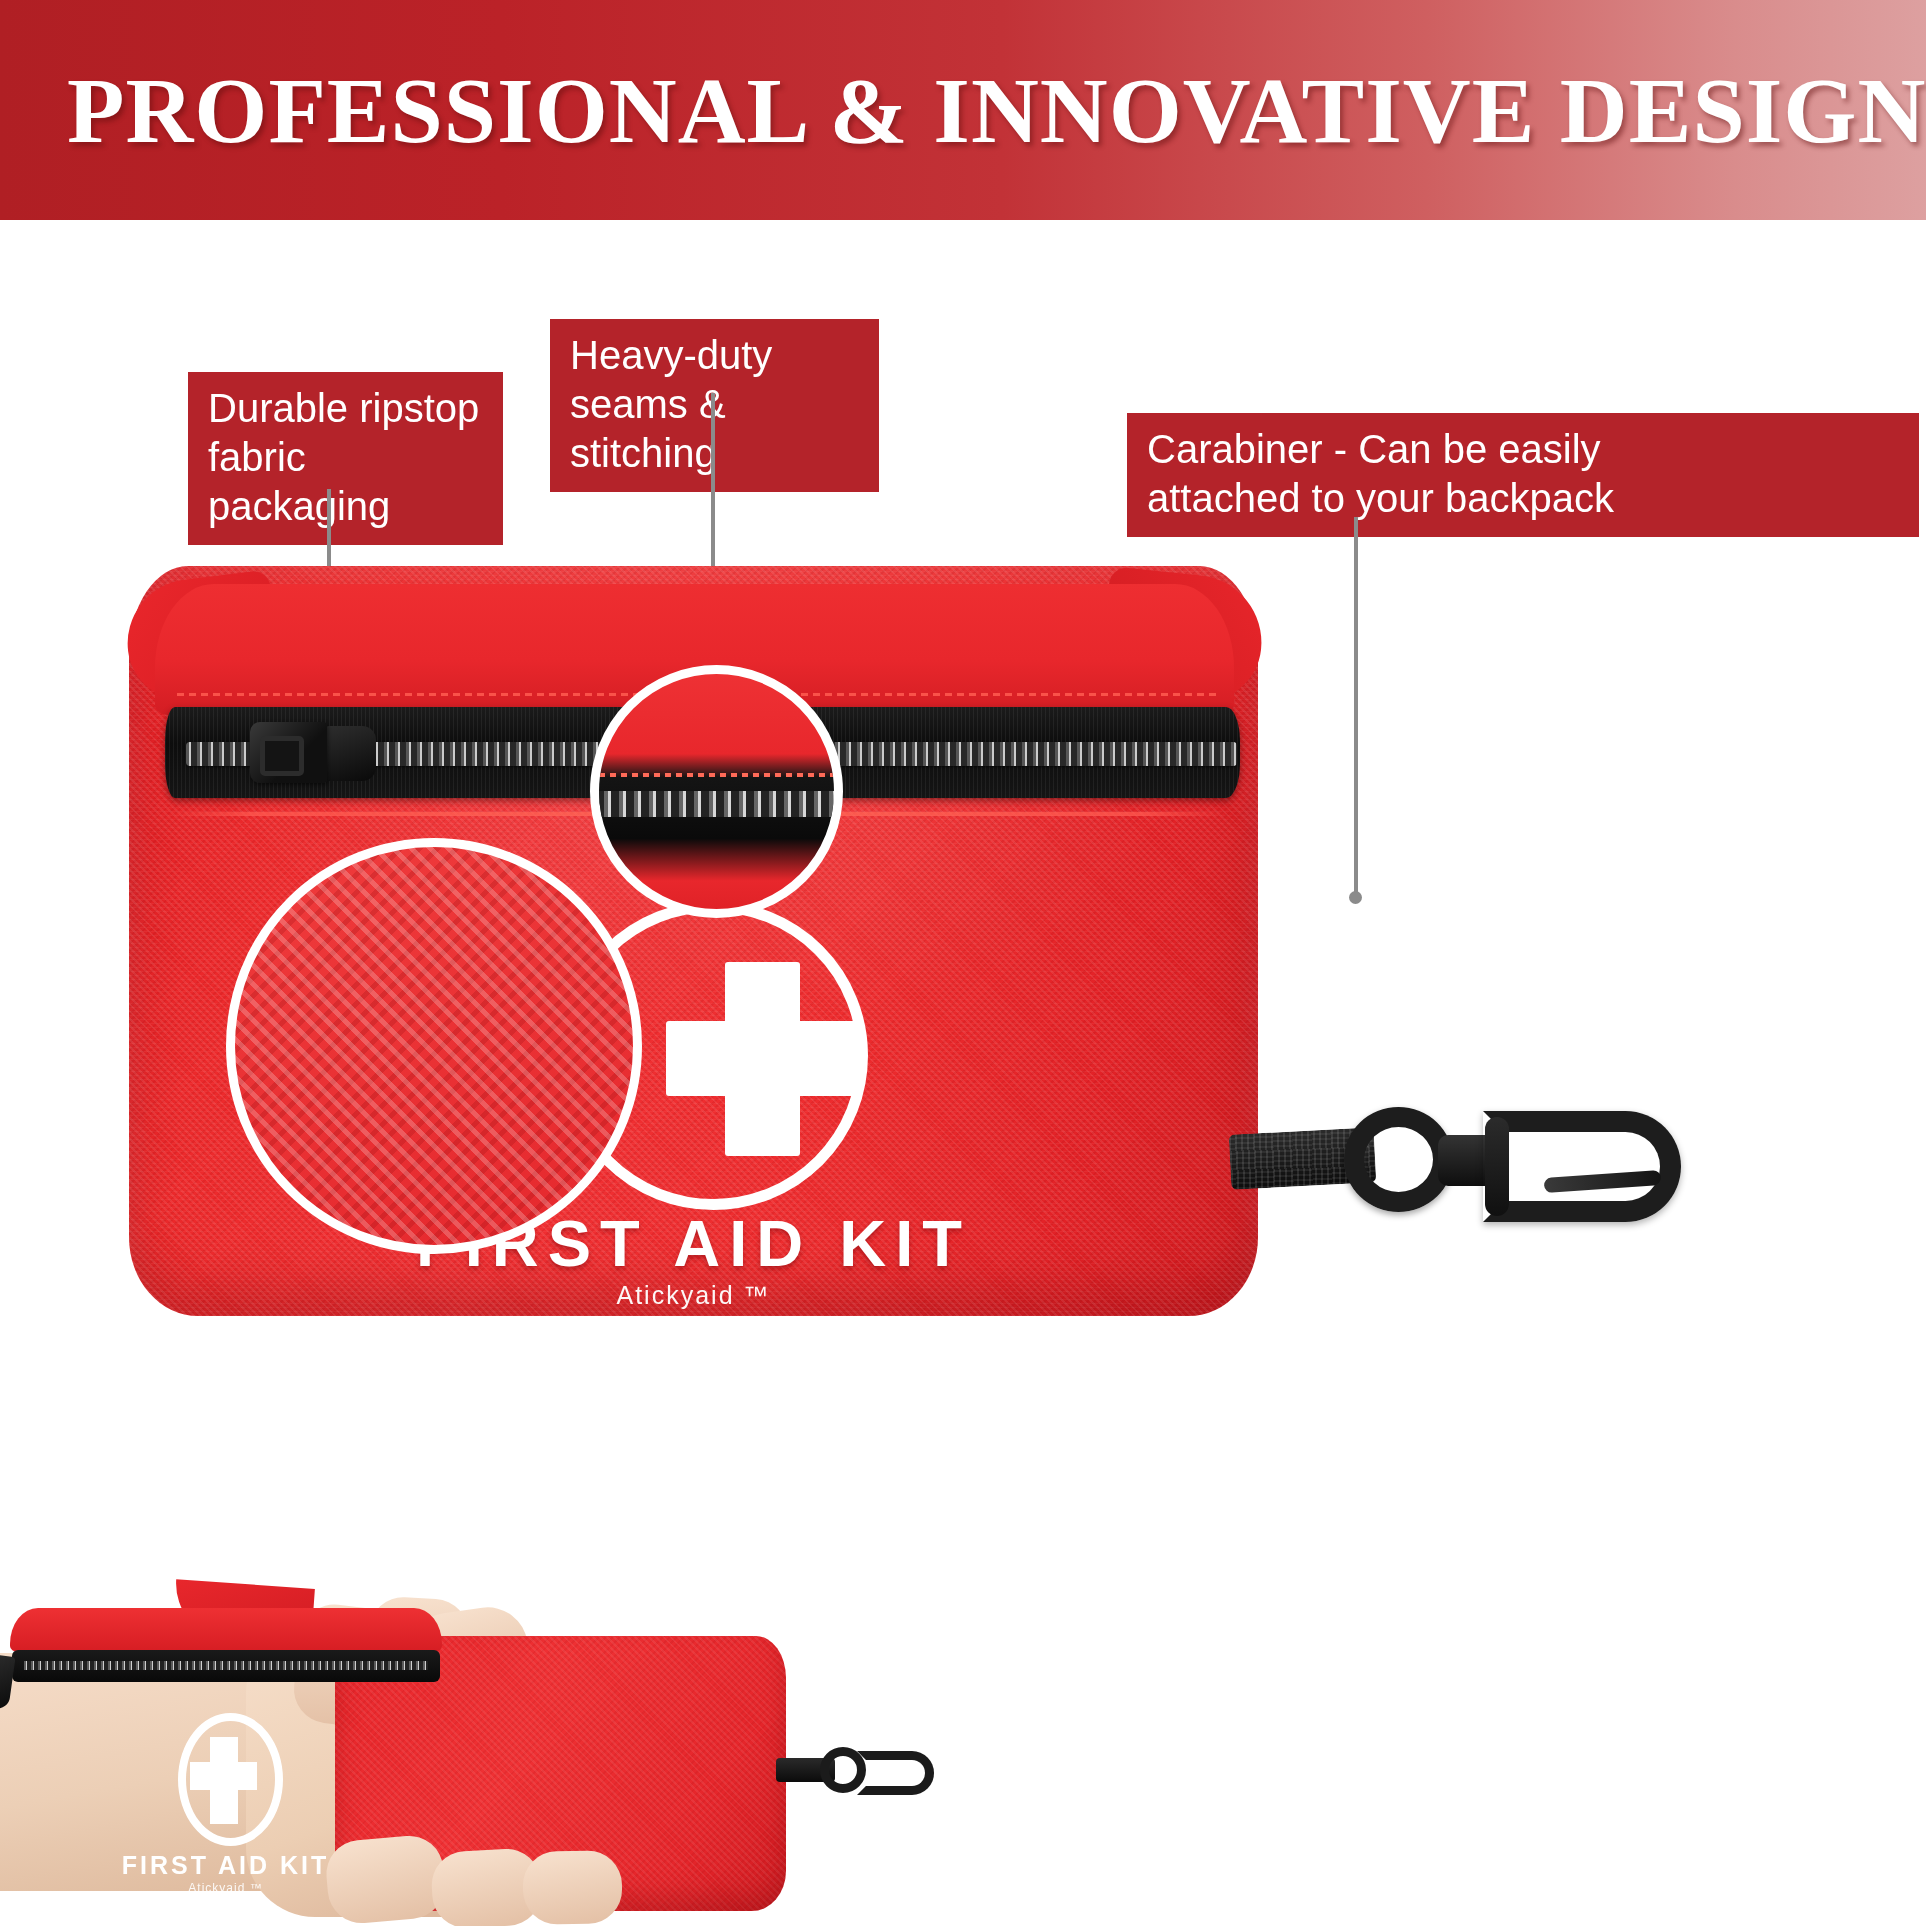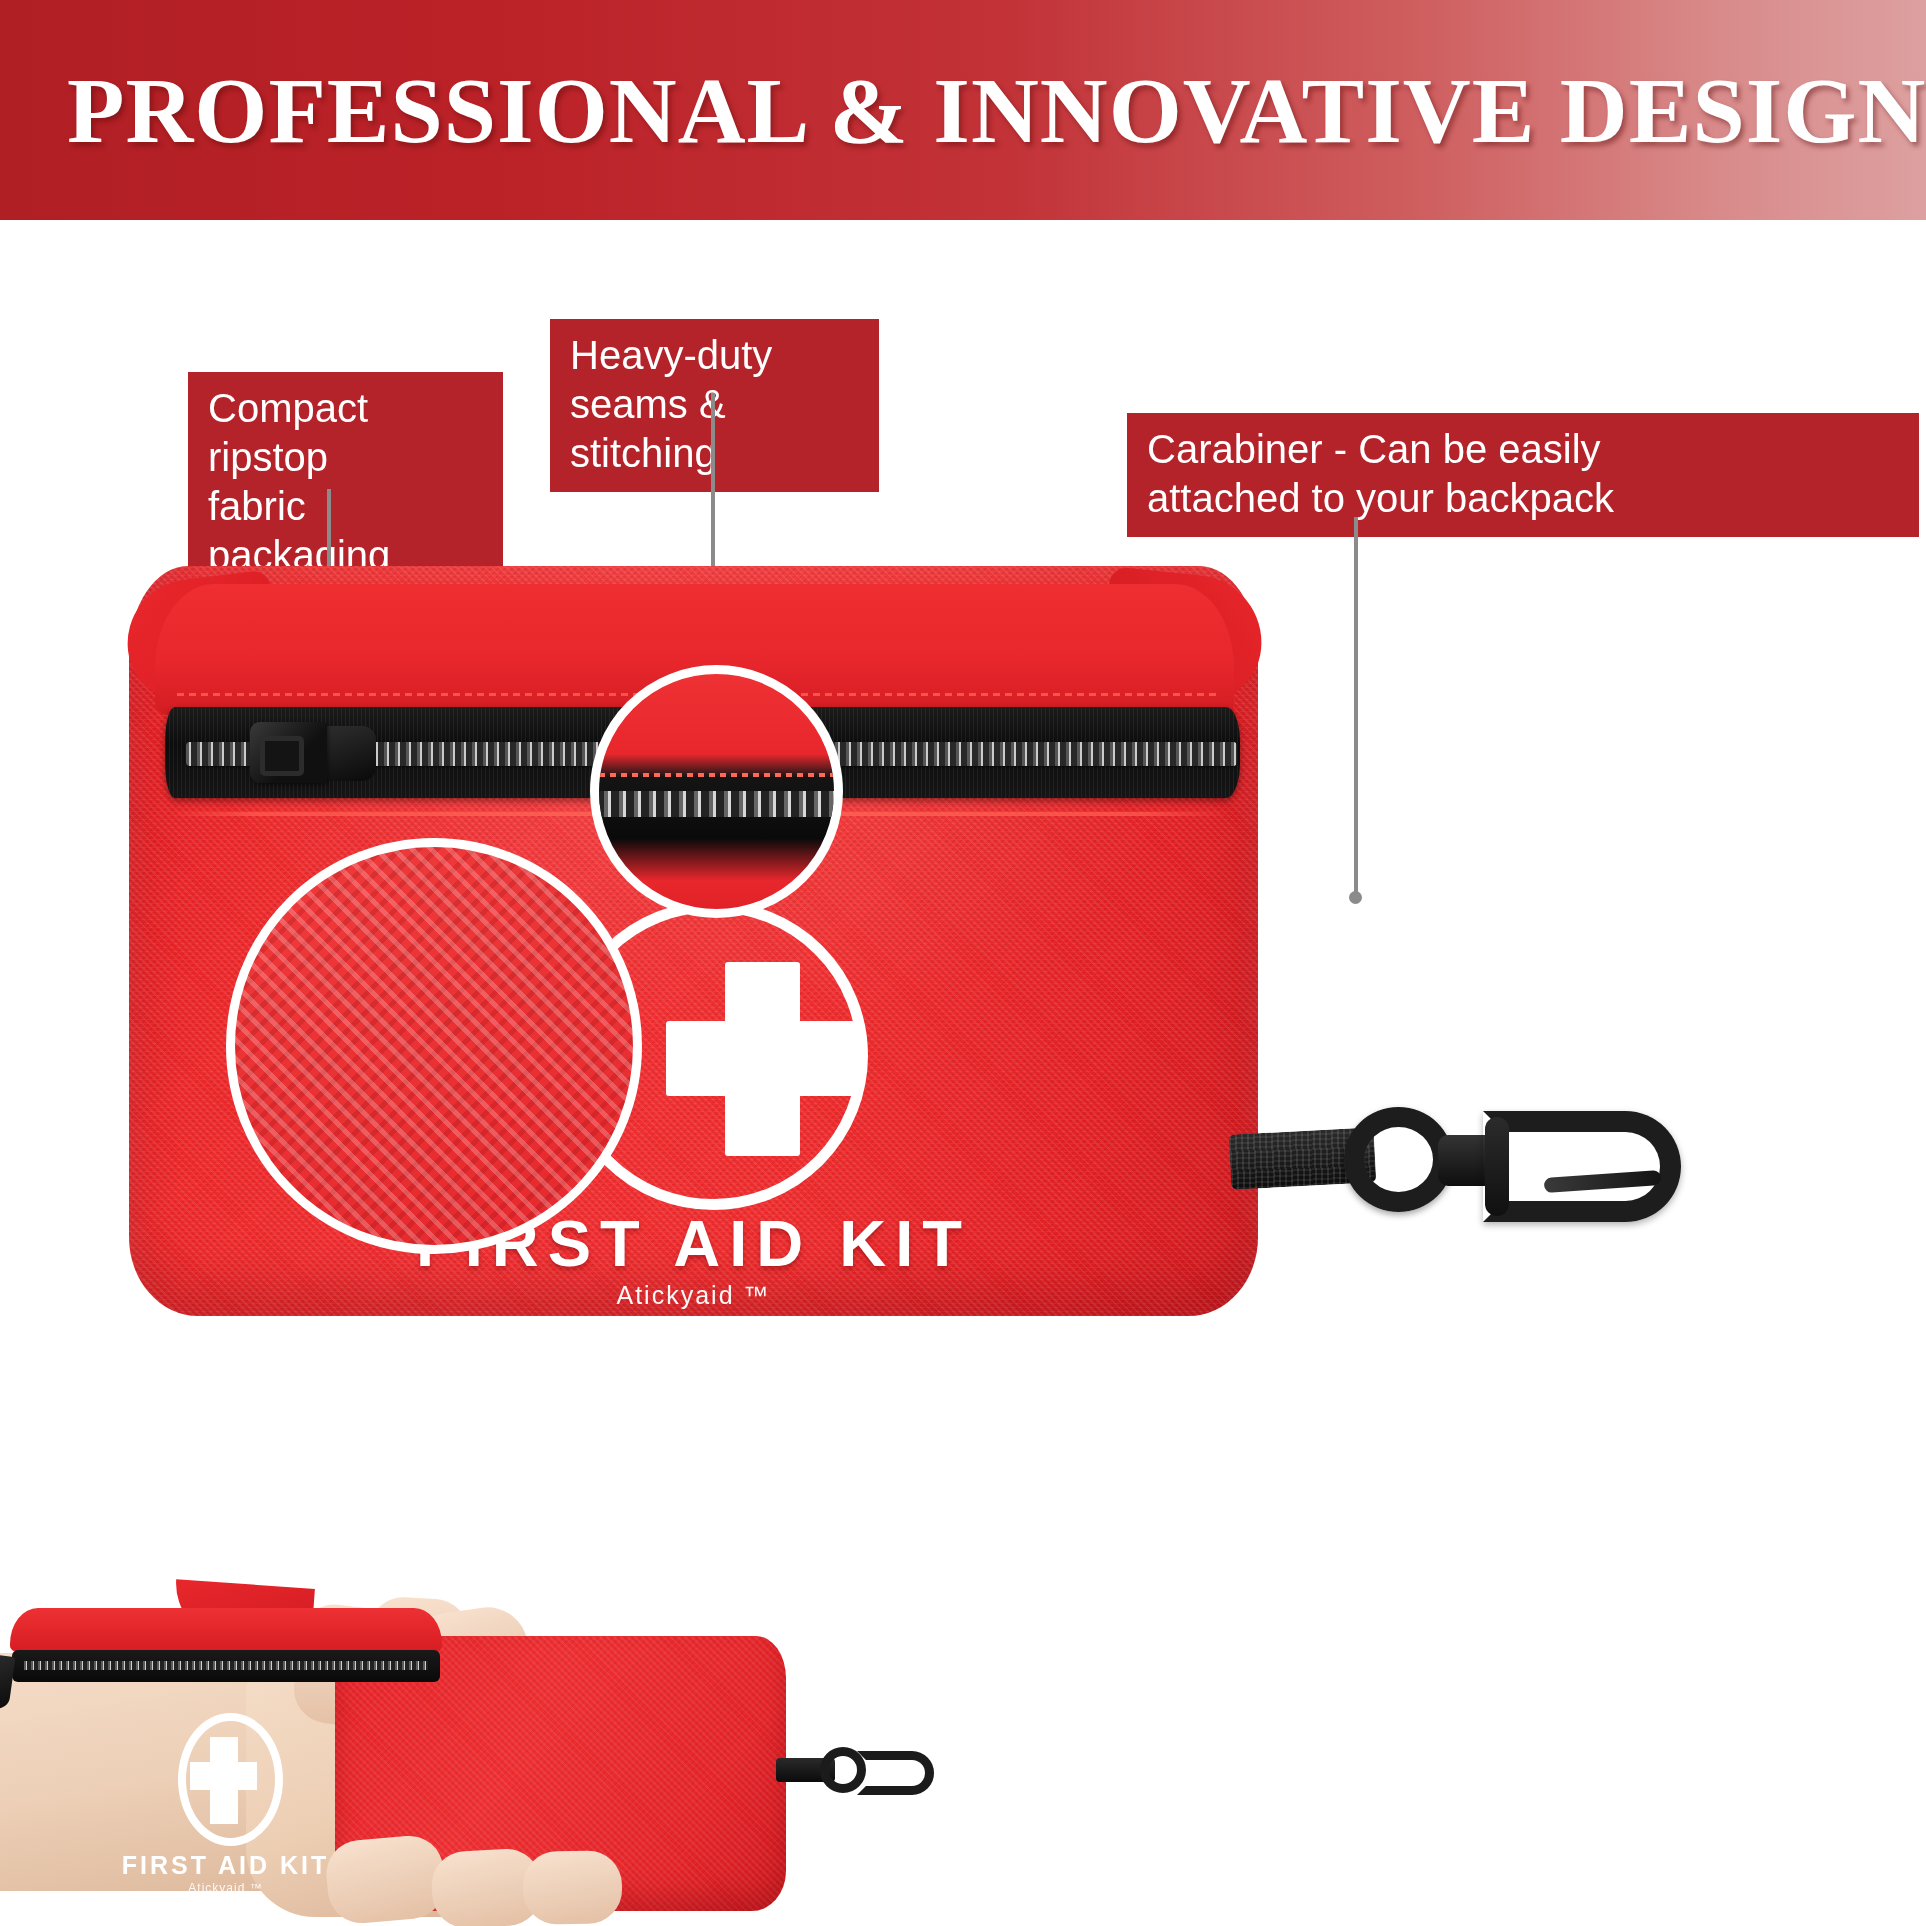--- a/index.html
+++ b/index.html
@@ -346,21 +346,21 @@
 </style>
 </head>
 <body>
 
 <div id="stage">
 
   <div class="banner">
     <div class="banner-title">PROFESSIONAL  &amp;  INNOVATIVE  DESIGN</div>
   </div>
 
-  <div class="callout" id="callout-fabric">Compact ripstop
+  <div class="callout" id="callout-fabric">Durable ripstop
 fabric packaging</div>
   <div class="leader" id="leader-fabric"></div>
 
   <div class="callout" id="callout-seams">Heavy-duty
 seams &amp; stitching</div>
   <div class="leader" id="leader-seams"></div>
 
   <div class="callout" id="callout-carab">Carabiner - Can be easily
 attached to your backpack</div>
   <div class="leader" id="leader-carab"></div>

